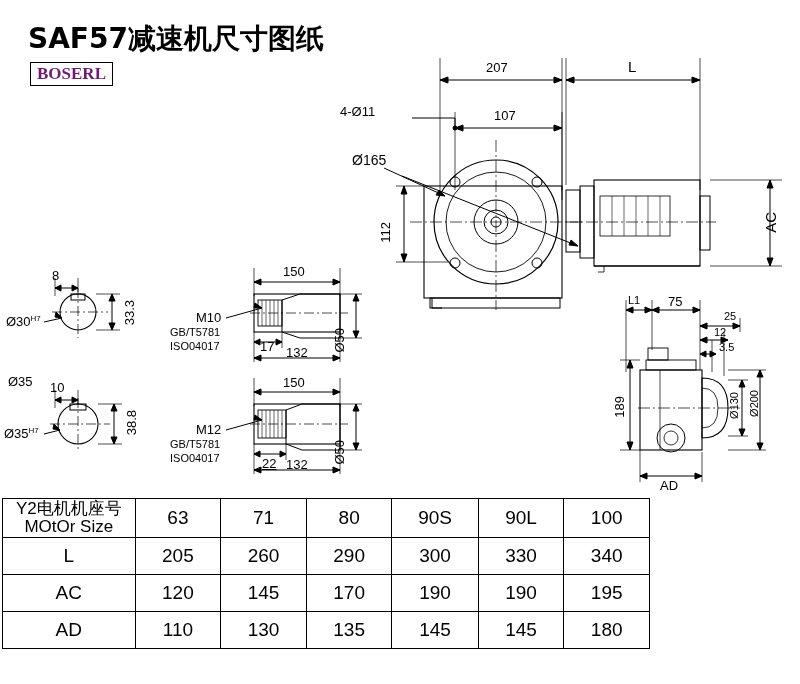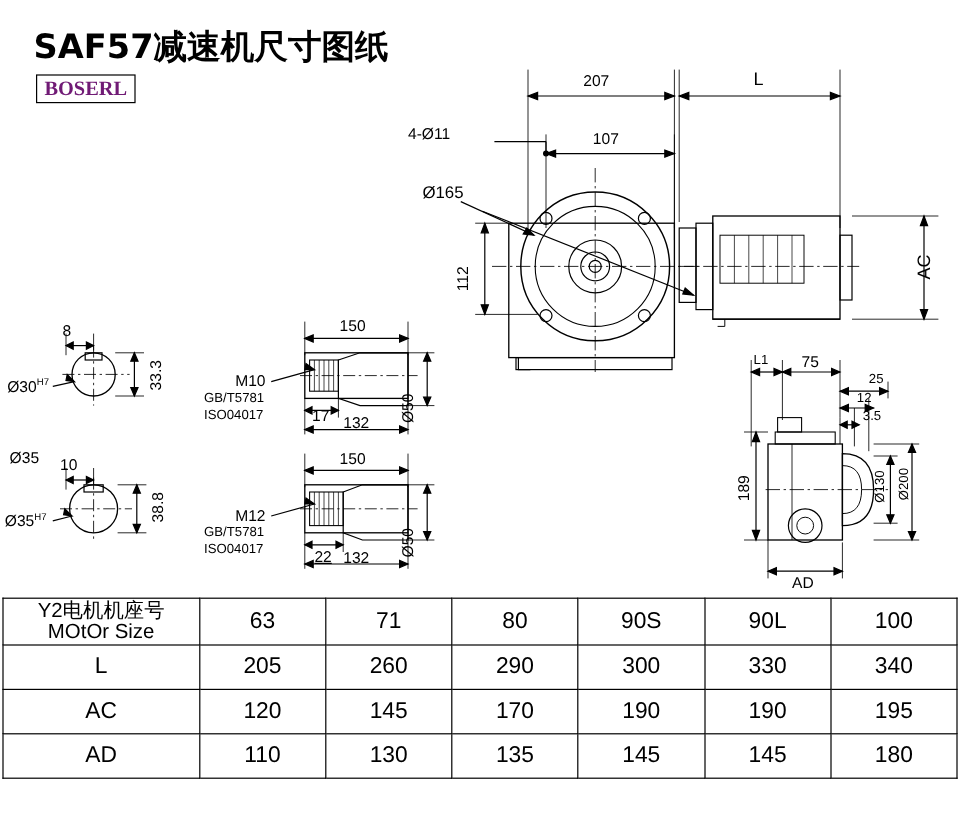--- a/index.html
+++ b/index.html
@@ -5,21 +5,21 @@
   html,body{margin:0;padding:0;background:#fff;}
   body{width:800px;height:684px;position:relative;font-family:"Liberation Sans",sans-serif;color:#000;overflow:hidden;}
   #page{position:relative;width:800px;height:684px;}
   .abs{position:absolute;}
   .title{left:28px;top:20px;font-size:28px;font-weight:bold;letter-spacing:0px;}
   .logo{left:30px;top:62px;border:1.5px solid #000;padding:1px 6px;font-size:17px;font-weight:bold;color:#701a75;font-family:"Liberation Serif",serif;}
   .lbl{font-size:13px;font-family:"Liberation Sans",sans-serif;white-space:nowrap;}
   .lbl.sm{font-size:11px;}
   .vert{writing-mode:vertical-rl;transform:rotate(180deg);}
   svg{position:absolute;left:0;top:0;}
-  table.spec{position:absolute;left:2px;top:498px;border-collapse:collapse;width:796px;}
+  table.spec{position:absolute;left:2px;top:498px;border-collapse:collapse;width:648px;}
   table.spec td{border:1.2px solid #000;text-align:center;font-size:19px;font-family:"Liberation Sans",sans-serif;height:34px;}
   table.spec td.rowhdr{width:165px;font-size:19px;}
   table.spec td.rowhdr.two{font-size:17px;line-height:1.05;padding:1px 0;}
   table.spec td.val{width:105px;}
   .cn{font-family:"DejaVu Sans",sans-serif;}
 </style>
 </head>
 <body>
 
 <div id="page">

